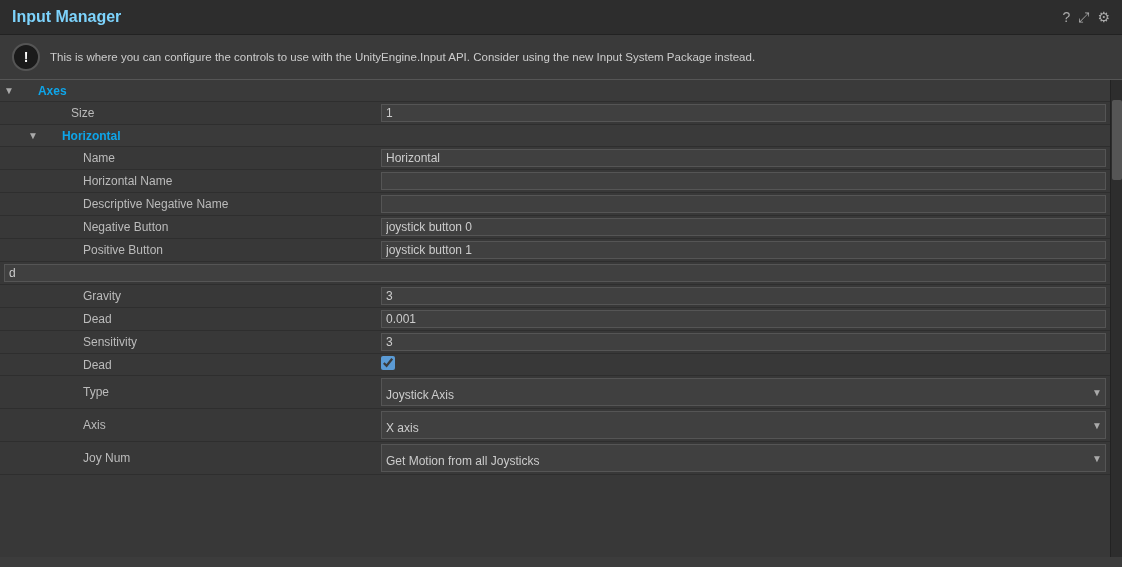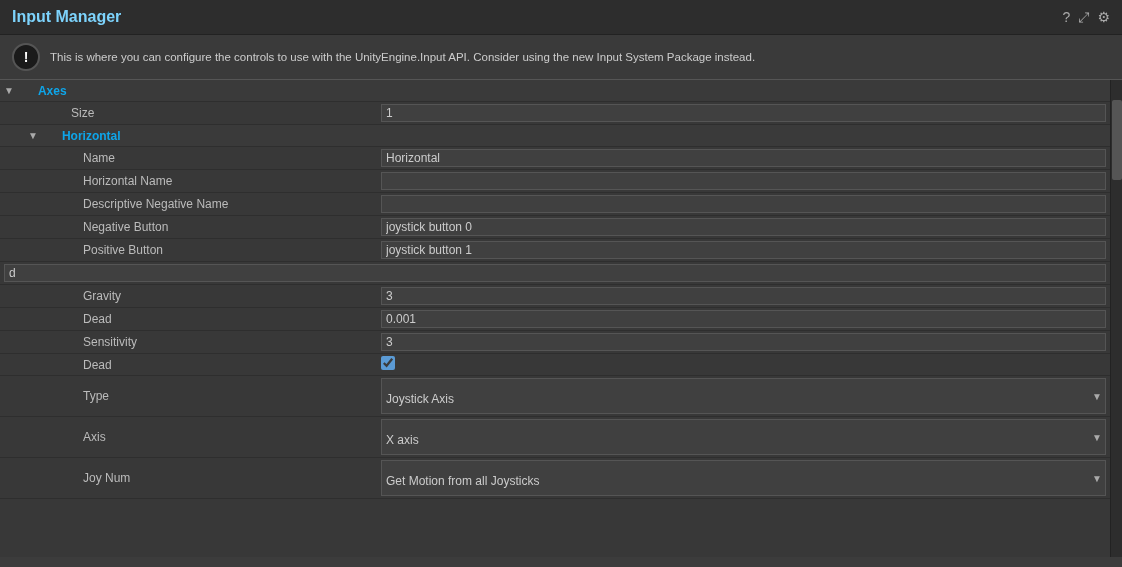--- a/index.html
+++ b/index.html
@@ -156,21 +156,21 @@
       width: 100%;
     }
 
     select {
       background-color: #404040;
       border: 1px solid #555;
       color: #ccc;
       font-size: 12px;
       padding: 7px 20px 1px 4px;
       width: 100%;
-      height: 36px;
+      height: 28px;
       outline: none;
       appearance: none;
       -webkit-appearance: none;
       cursor: pointer;
     }
 
     .select-arrow {
       position: absolute;
       right: 4px;
       top: 50%;

